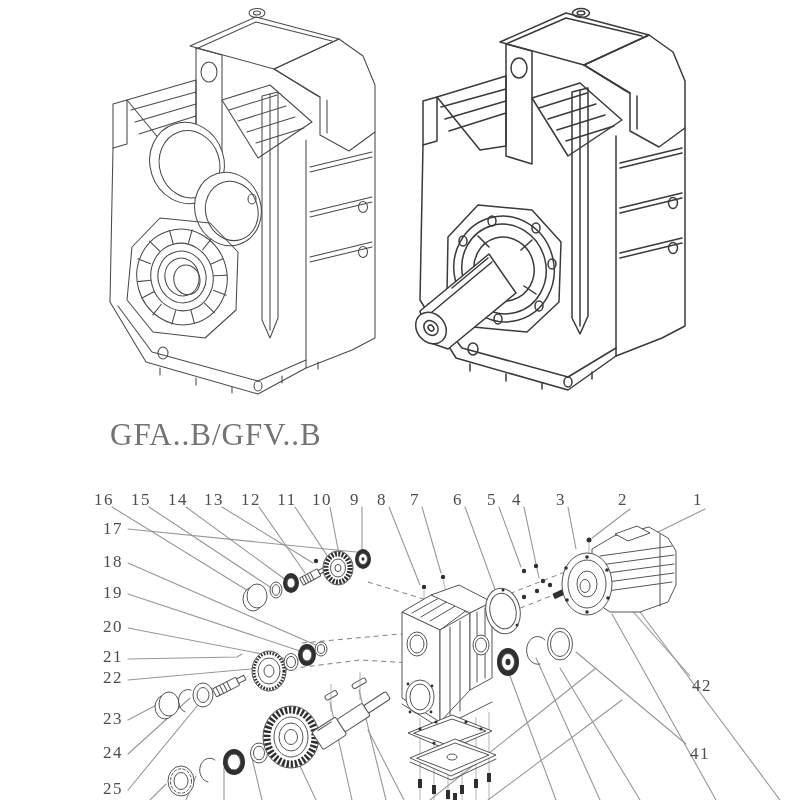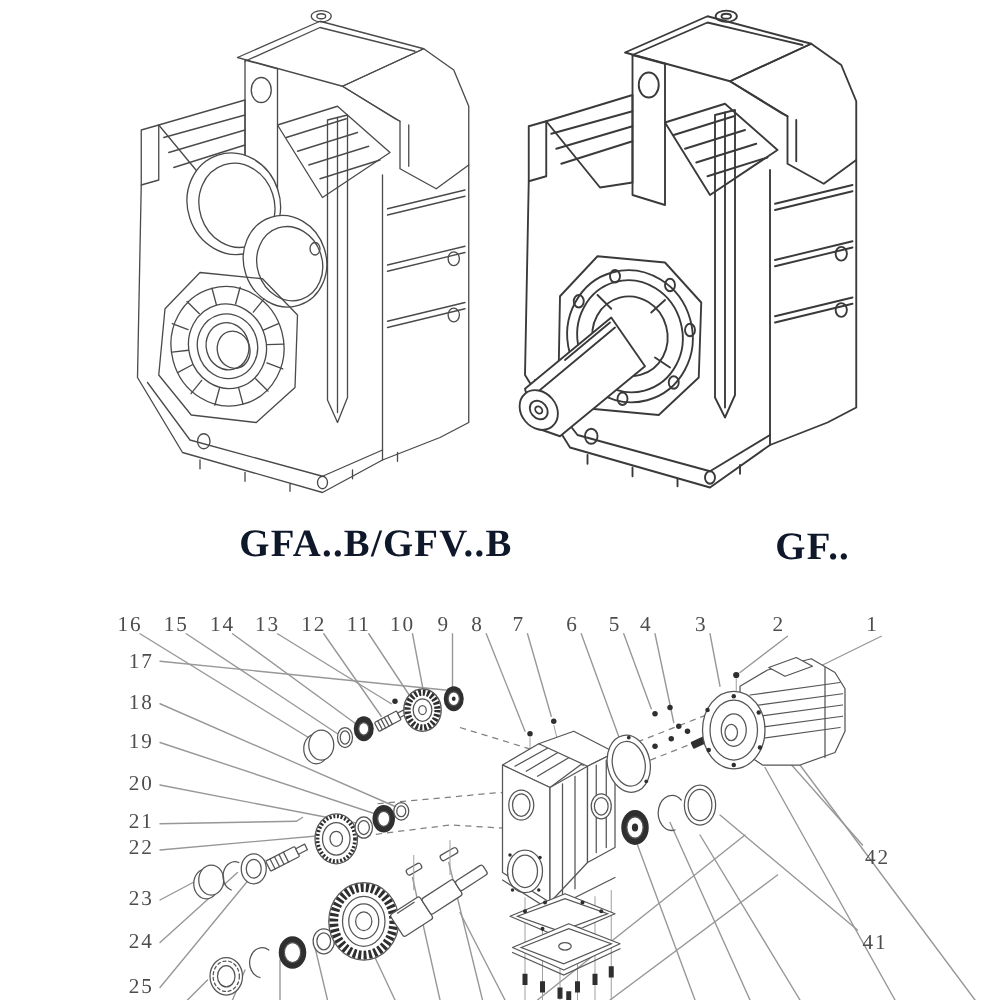--- a/index.html
+++ b/index.html
@@ -1,20 +1,20 @@
 <!DOCTYPE html>
 <html><head>
 <meta charset="utf-8">
 <style>
   html,body{margin:0;padding:0;background:#ffffff;}
   #stage{position:relative;width:800px;height:800px;background:#ffffff;overflow:hidden;
          font-family:"Liberation Serif",serif;}
   #stage svg{position:absolute;left:0;top:0;}
-  .model-label{position:absolute;font-weight:700;font-size:31px;color:#0f172a;
-               letter-spacing:1px;text-align:right;white-space:nowrap;}
+  .model-label{position:absolute;font-weight:400;font-size:31px;color:#737373;
+               letter-spacing:1px;text-align:left;white-space:nowrap;}
   
   .ln{stroke:#4a4a4a;stroke-width:1.05;fill:none;stroke-linejoin:round;stroke-linecap:round;}
   .lnf{stroke:#4a4a4a;stroke-width:1.05;fill:#ffffff;stroke-linejoin:round;}
   .ln2{stroke:#3a3a3a;stroke-width:1.5;fill:none;stroke-linejoin:round;stroke-linecap:round;}
   .ln2f{stroke:#3a3a3a;stroke-width:1.5;fill:#ffffff;stroke-linejoin:round;}
   .pt{stroke:#555555;stroke-width:1;fill:#ffffff;stroke-linejoin:round;}
   .ptl{stroke:#555555;stroke-width:1;fill:none;stroke-linecap:round;}
   .dk{fill:#2f2f2f;stroke:none;}
   .teeth{fill:none;stroke:#2f2f2f;}
   .ldr{stroke:#979797;stroke-width:1.1;fill:none;stroke-linecap:round;}
@@ -424,15 +424,14 @@
       <text class="num" x="113" y="724" text-anchor="middle">23</text>
       <text class="num" x="113" y="758" text-anchor="middle">24</text>
       <text class="num" x="113" y="794" text-anchor="middle">25</text>
       <text class="num" x="702" y="691" text-anchor="middle">42</text>
       <text class="num" x="700" y="759" text-anchor="middle">41</text>
     </g>
   </g>
 </svg>
 
 <div class="model-label" style="left:110px;top:417px;width:300px;">GFA..B/GFV..B</div>
-<div class="model-label" style="left:430px;top:419px;width:250px;">GF..</div>
 
 </div>
 
 </body></html>

